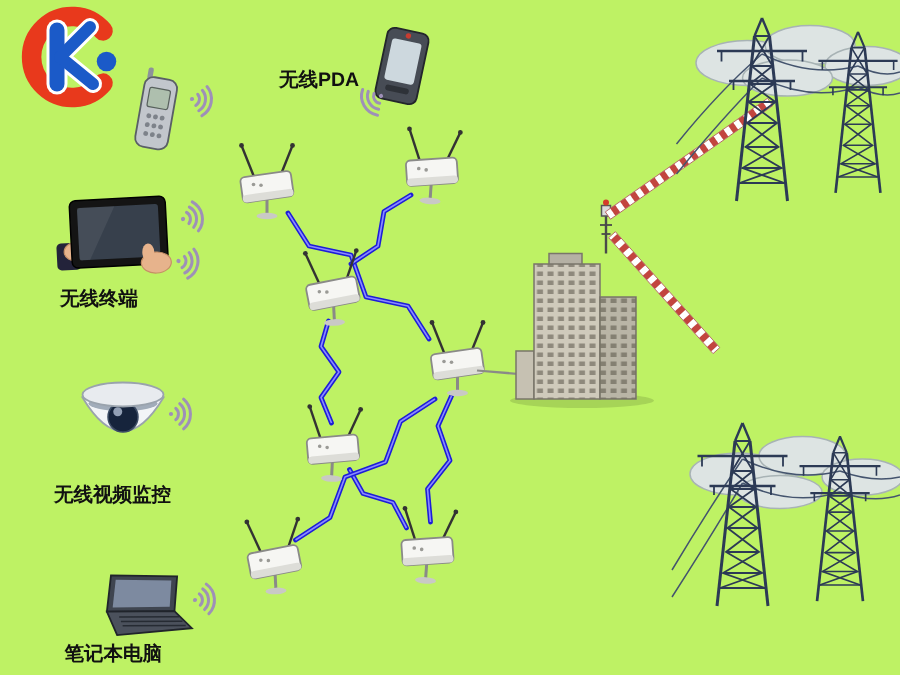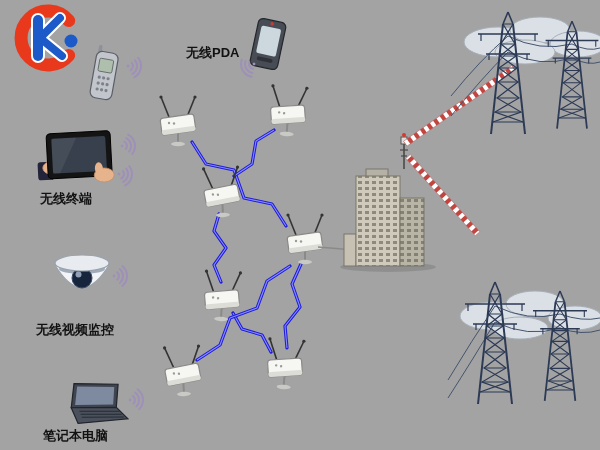--- a/index.html
+++ b/index.html
@@ -1,17 +1,17 @@
 <!DOCTYPE html>
 <html><head>
 <meta charset="utf-8">
 <style>
   html,body{margin:0;padding:0;background:#fff;}
   .canvas{
-    position:relative;width:600px;height:450px;background:#a3a3a3;overflow:hidden;
+    position:relative;width:600px;height:450px;background:#bef264;overflow:hidden;
     font-family:"Liberation Sans","DejaVu Sans",sans-serif;
   }
   svg{position:absolute;left:0;top:0;}
   .lbl{font:bold 13px "Liberation Sans","DejaVu Sans",sans-serif;fill:#111;}
 </style>
 </head>
 <body>
 
 <div class="canvas">
 <svg width="600" height="450" viewBox="0 0 600 450">

